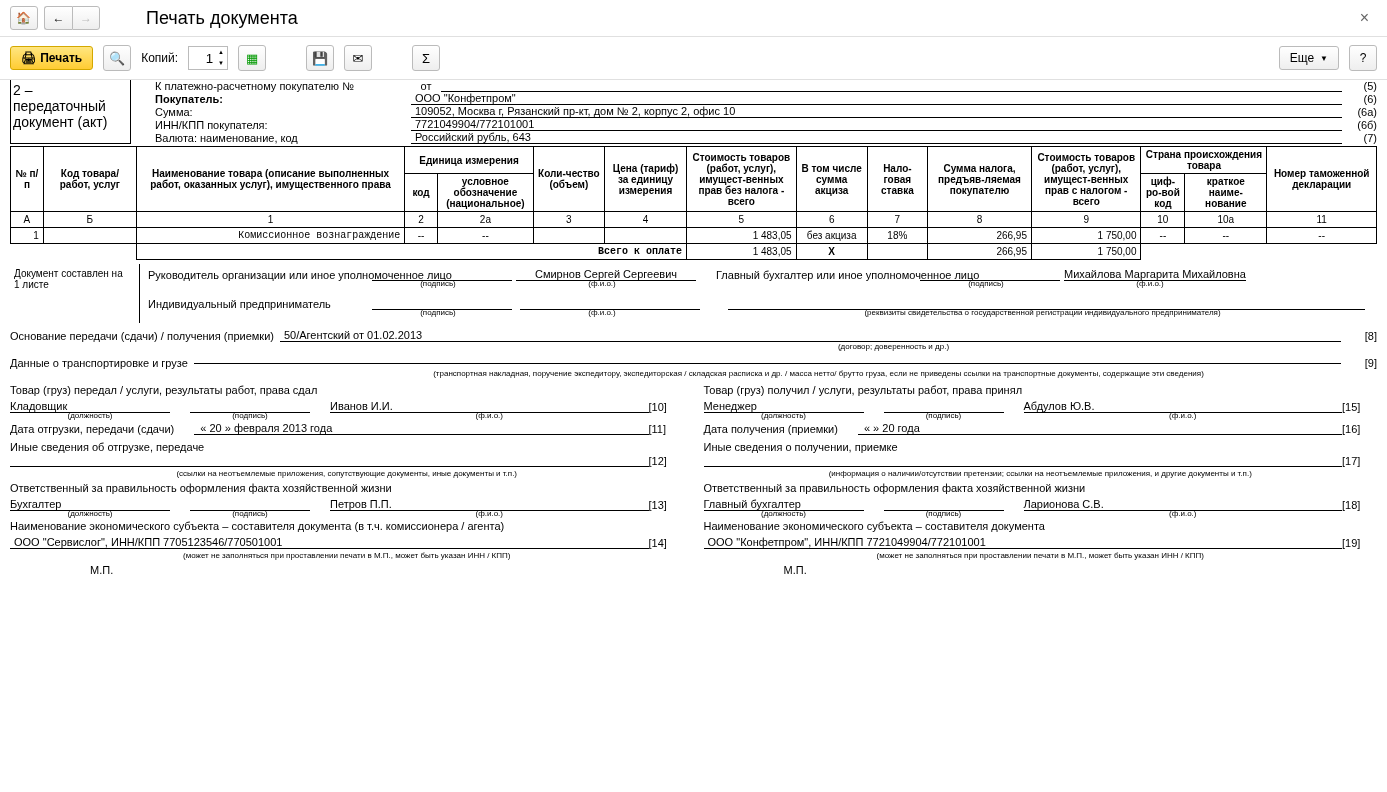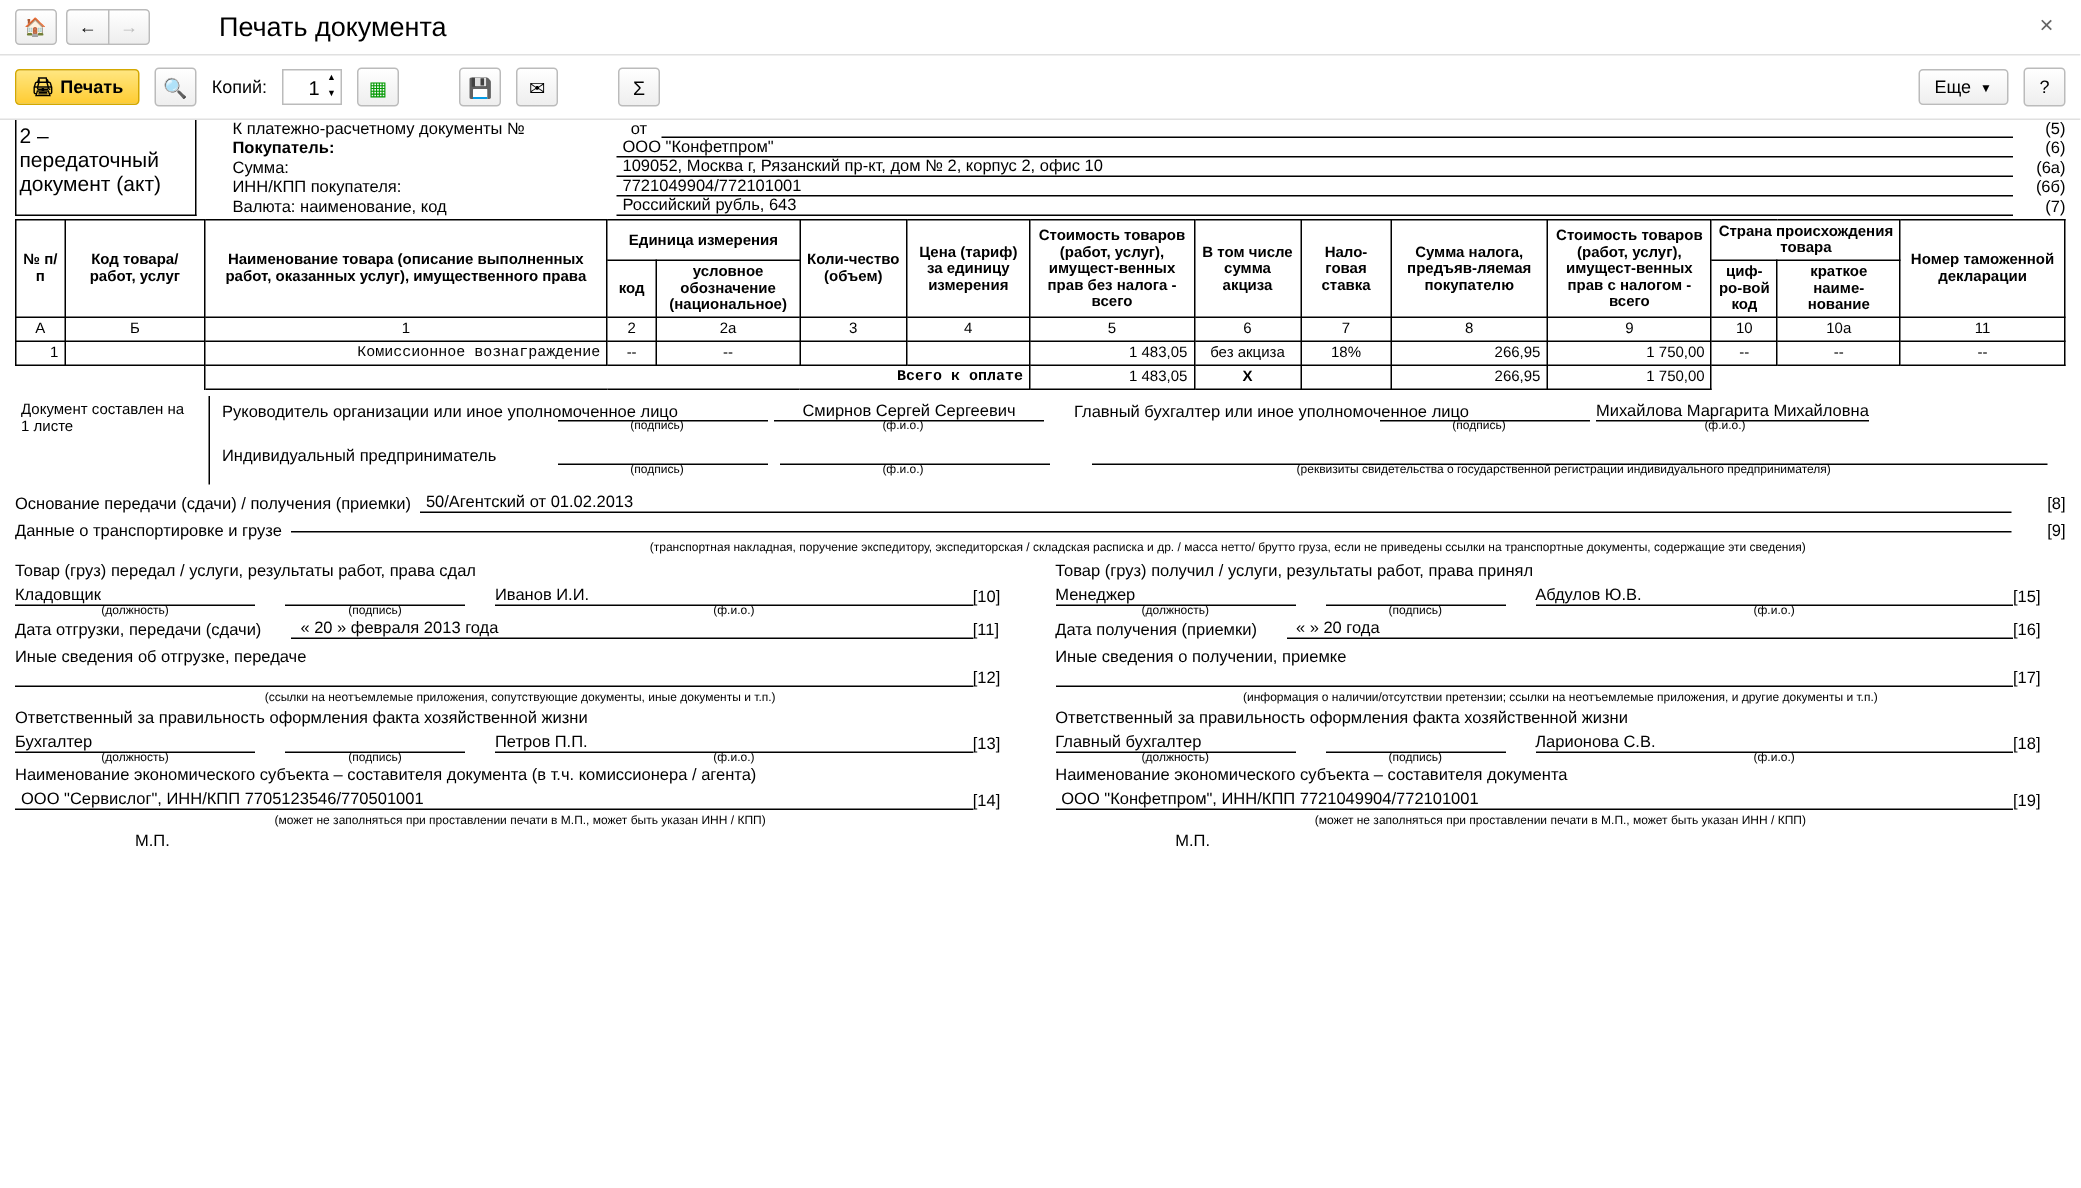--- a/index.html
+++ b/index.html
@@ -93,21 +93,21 @@
   </button>
   <div class="help-btn">?</div>
 </div>
 
 <div class="doc-area">
 
 <div style="display:flex">
   <div class="top-doc-type">2 – передаточный документ (акт)</div>
   <div style="flex:1; padding-left:20px">
     <div class="header-row">
-      <div class="lbl3">К платежно-расчетному документы №</div>
+      <div class="lbl3">К платежно-расчетному покупателю №</div>
       <div class="pre-ot">от</div>
       <div class="val3"></div>
       <div class="code3">(5)</div>
     </div>
     <div class="header-row">
       <div class="lbl3" style="font-weight:bold">Покупатель:</div>
       <div class="val3">ООО "Конфетпром"</div>
       <div class="code3">(6)</div>
     </div>
     <div class="header-row">
@@ -237,20 +237,21 @@
       <span class="sig-hint" style="flex:1">(реквизиты свидетельства о государственной регистрации индивидуального предпринимателя)</span>
     </div>
   </div>
 </div>
 
 <div class="full-line">
   <span>Основание передачи (сдачи) / получения (приемки)</span>
   <span class="under">50/Агентский от 01.02.2013</span>
   <span class="code">[8]</span>
 </div>
+<div class="hint-line" style="padding-left:400px">(договор; доверенность и др.)</div>
 
 <div class="full-line">
   <span>Данные о транспортировке и грузе</span>
   <span class="under"></span>
   <span class="code">[9]</span>
 </div>
 <div class="hint-line" style="padding-left:250px">(транспортная накладная, поручение экспедитору, экспедиторская / складская расписка и др. / масса нетто/ брутто груза, если не приведены ссылки на транспортные документы, содержащие эти сведения)</div>
 
 <div class="cols2">
   <div class="col">

